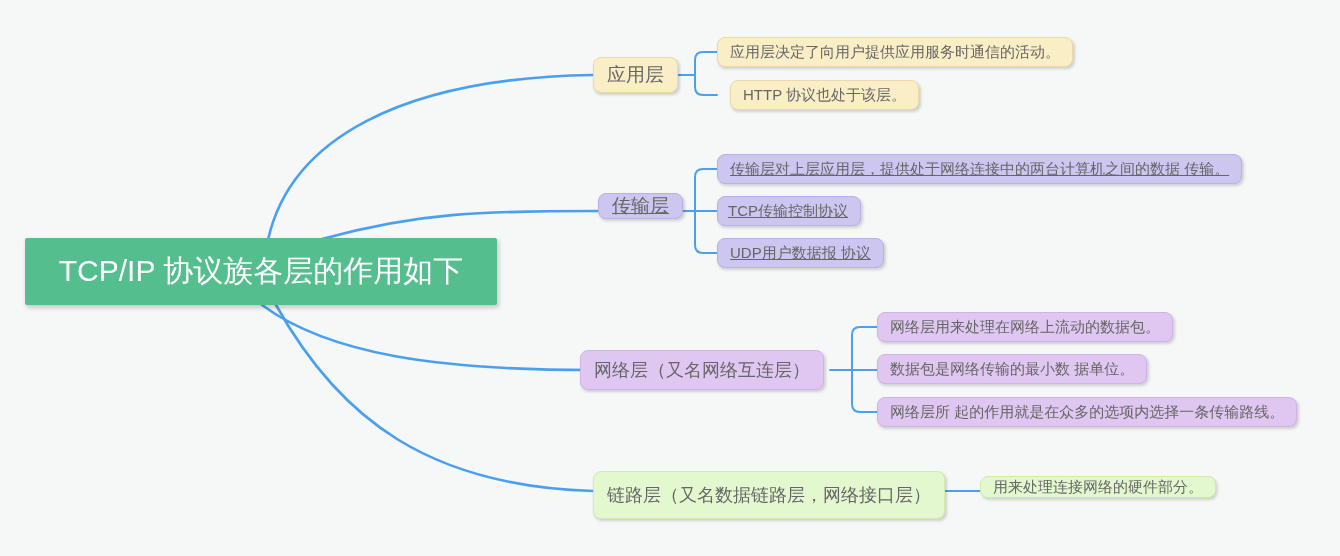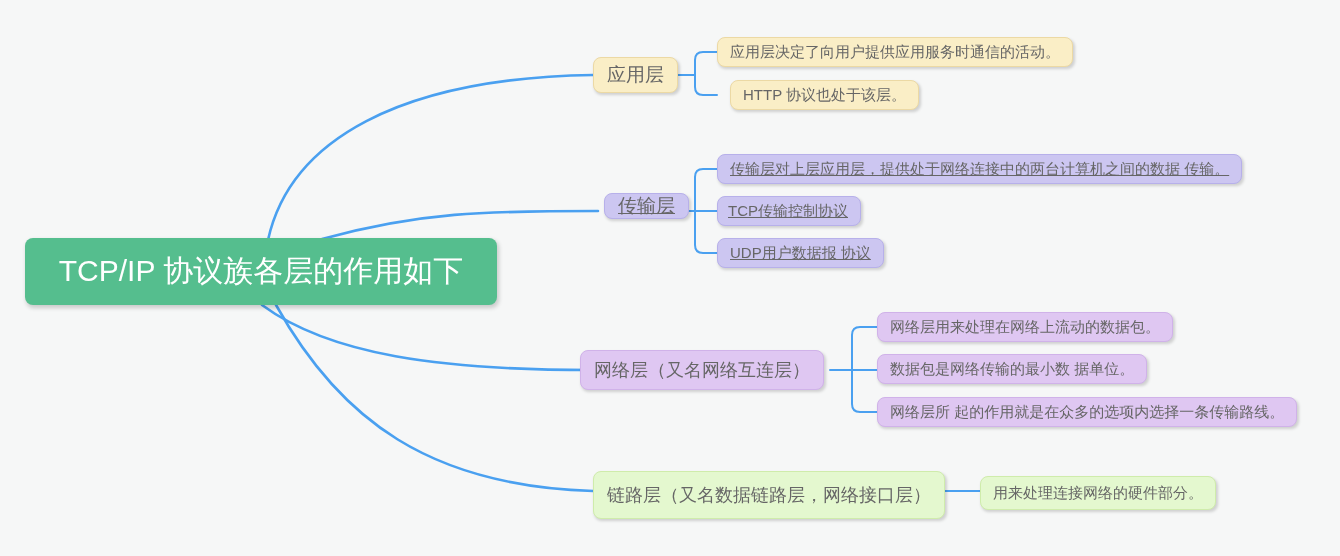--- a/index.html
+++ b/index.html
@@ -38,53 +38,53 @@
     box-sizing: border-box;
     box-shadow: 1.5px 2px 3px rgba(0,0,0,0.16);
   }
   .root-node {
     left: 25px; top: 238px;
     width: 472px; height: 67px;
     justify-content: center;
     background: var(--root-bg, #55be8e);
     color: var(--root-text, #fff);
     font-size: 30px;
-    border-radius: 8px;
+    border-radius: 2px;
     box-shadow: 1.5px 2.5px 4px rgba(0,0,0,0.18);
   }
   .branch-label {
     padding: 12px 13px;
     font-size: 19px;
   }
   .child-node {
     height: 30px;
     padding: 0 12px;
     font-size: 15px;
   }
   .c-yellow { background: var(--yellow-bg, #faeec6); border: 1px solid var(--yellow-border, #ecd9a4); }
   .c-purple { background: var(--purple-bg, #ccc6f1); border: 1px solid var(--purple-border, #b7b0ea); text-decoration: underline; }
   .c-violet { background: var(--violet-bg, #dfc7f2); border: 1px solid var(--violet-border, #d0b2e9); }
   .c-green  { background: var(--green-bg,  #e4f8cf); border: 1px solid var(--green-border,  #cfecab); }
 
   
   #b0-label { left: 593px; top: 57px;  height: 36px; }
-  #b1-label { left: 598px; top: 193px; height: 22px; margin-left: 6px; }
+  #b1-label { left: 598px; top: 193px; height: 22px; }
   #b2-label { left: 580px; top: 350px; height: 40px; font-size: 18px; }
   #b3-label { left: 593px; top: 471px; height: 48px; font-size: 18px; }
 
   
   #b0-c0 { left: 717px; top: 37px; }
   #b0-c1 { left: 717px; top: 80px; margin-left: 13px; }
   #b1-c0 { left: 717px; top: 154px; }
   #b1-c1 { left: 717px; top: 196px; padding-left: 10px; }
   #b1-c2 { left: 717px; top: 238px; }
   #b2-c0 { left: 877px; top: 312px; }
   #b2-c1 { left: 877px; top: 354px; }
   #b2-c2 { left: 877px; top: 397px; }
-  #b3-c0 { left: 980px; top: 476px; height: 34px; }
+  #b3-c0 { left: 980px; top: 476px; height: 22px; }
 </style>
 </head>
 <body>
 
 <div class="canvas">
 
   <svg class="wires" viewBox="0 0 1340 556" aria-hidden="true">
 
     <path class="trunk" d="M 268,240 C 290,140 400,78 593,75"></path>
     <path class="trunk" d="M 322,239 C 420,212 485,211 598,211"></path>

